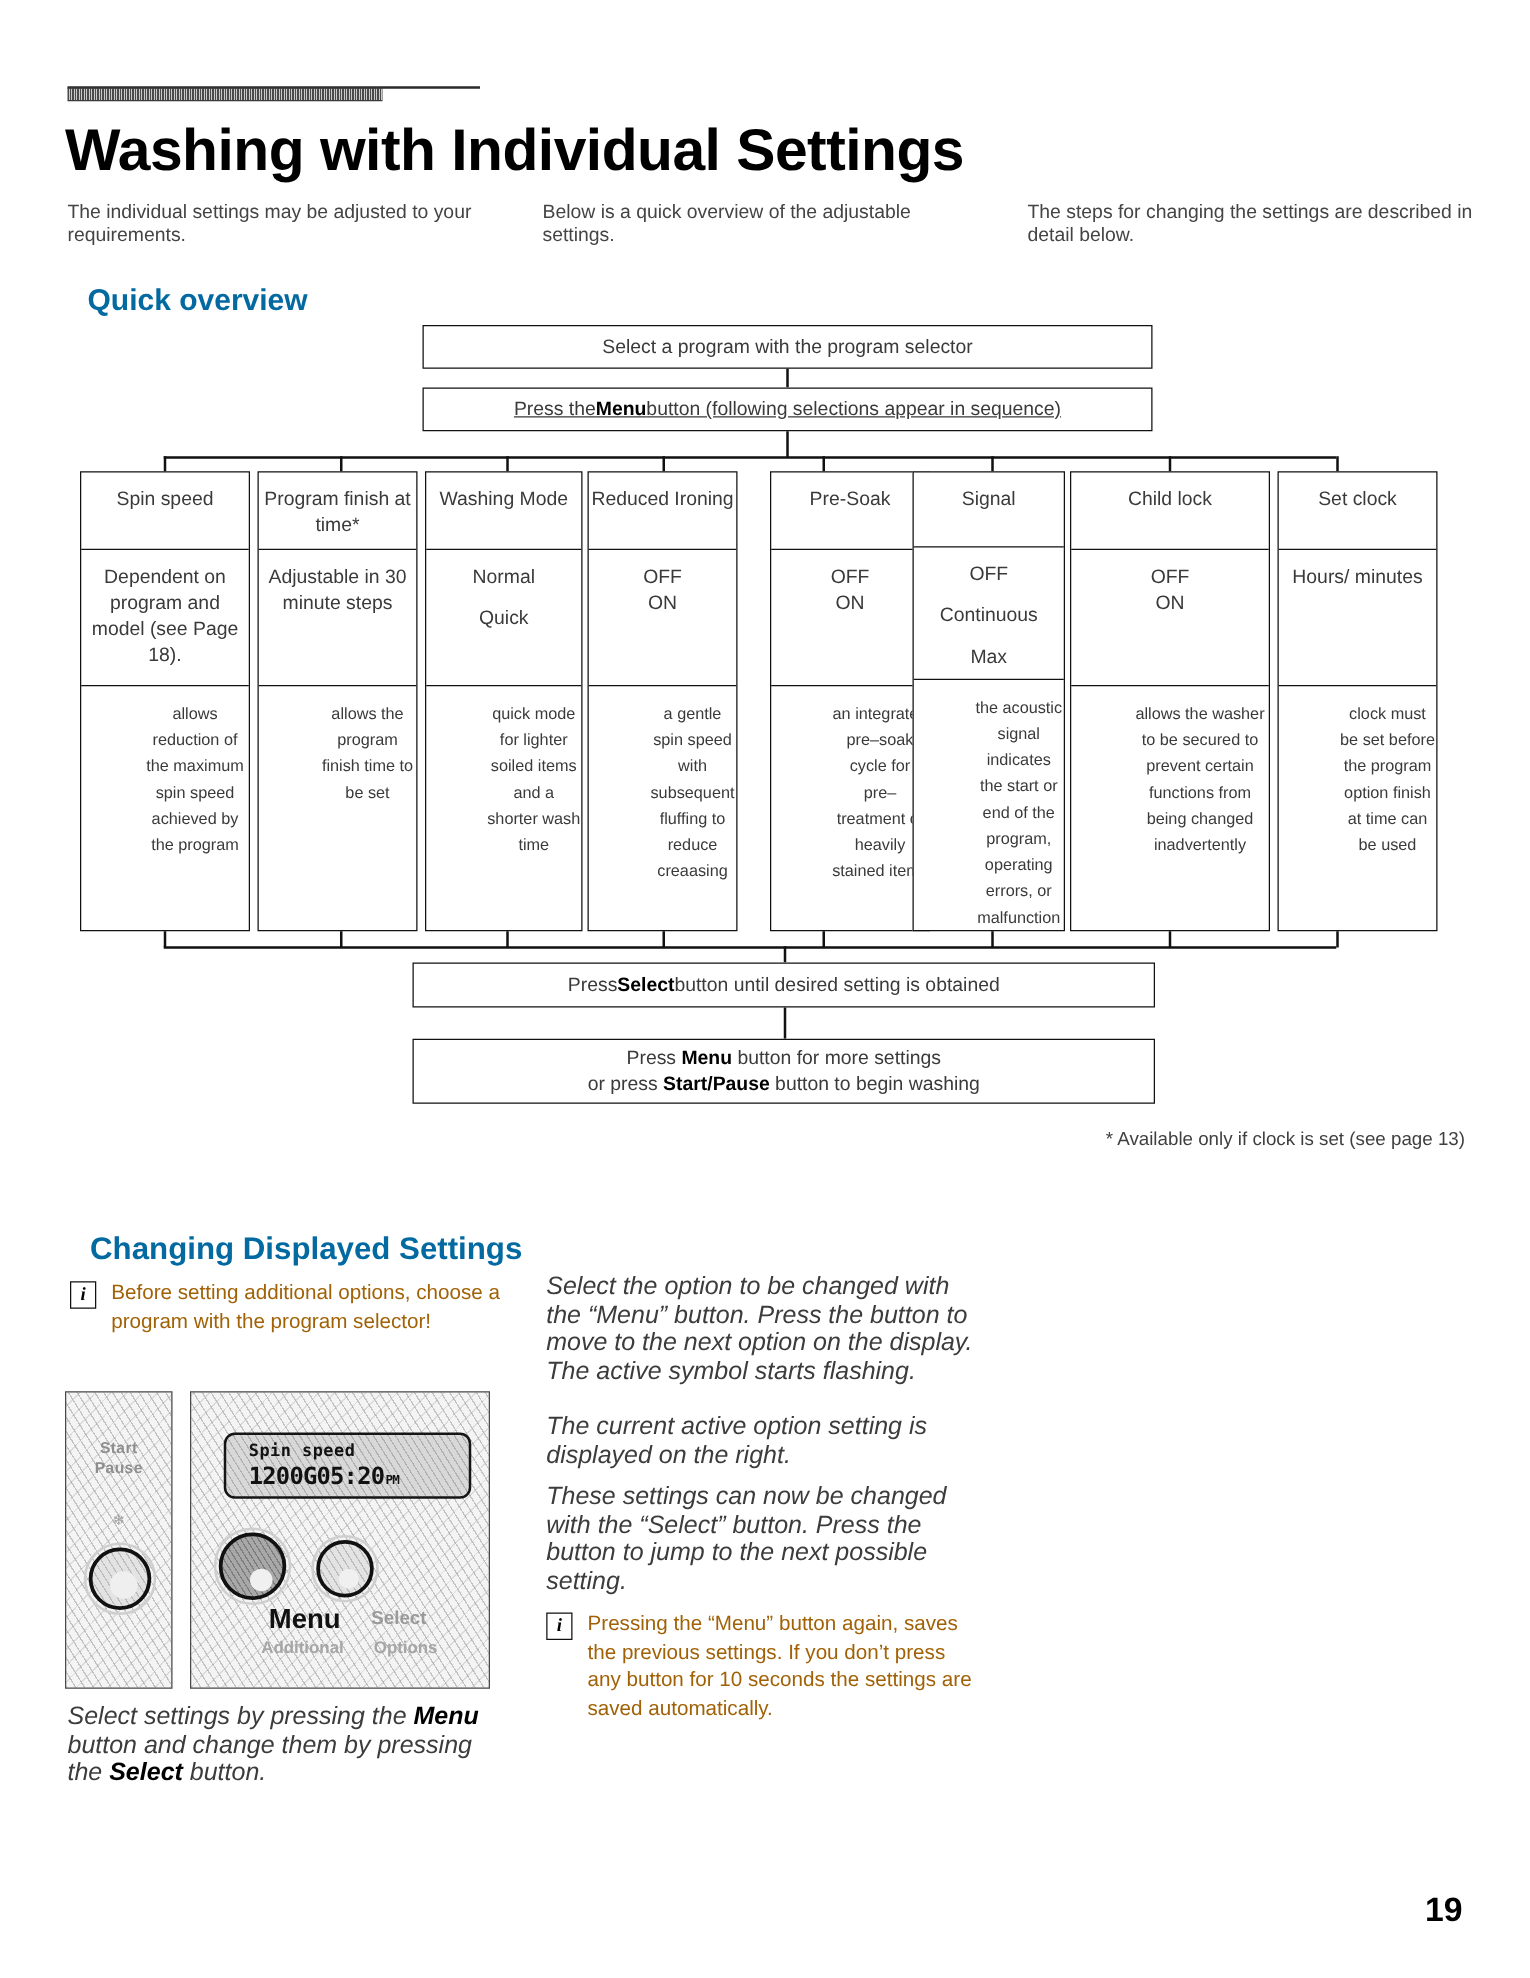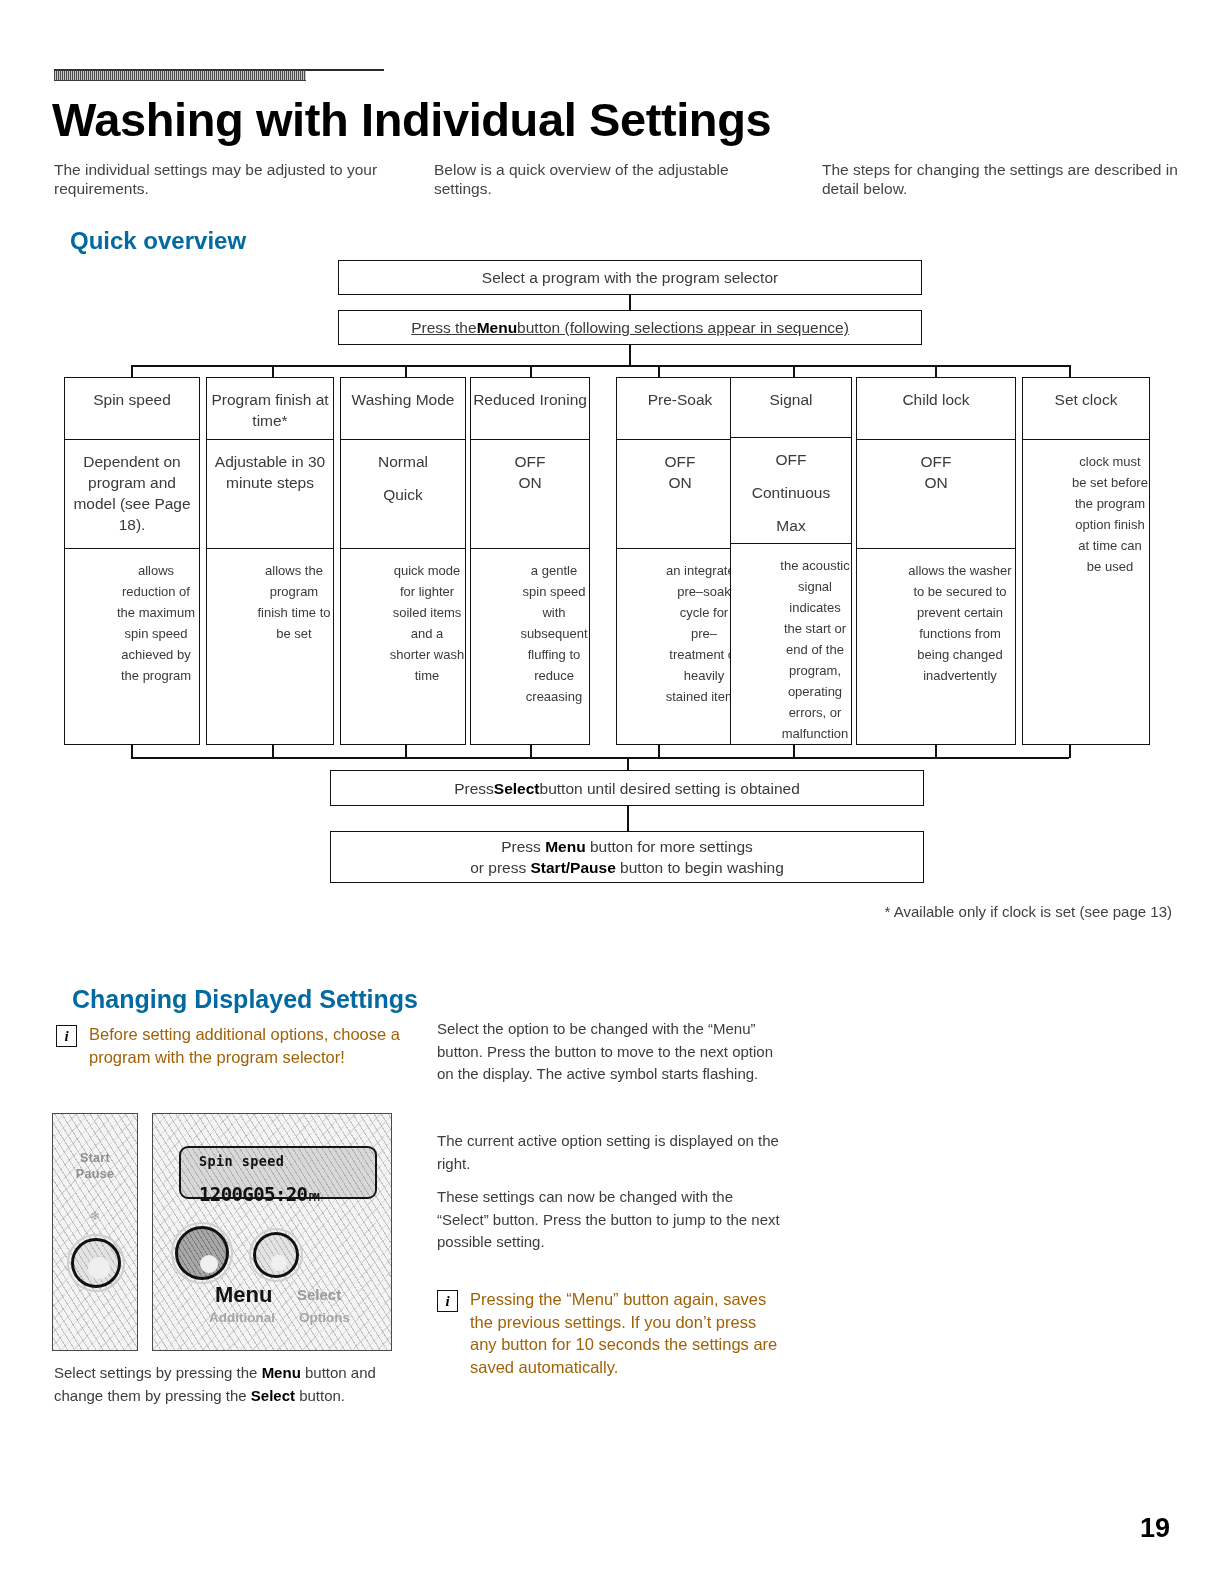--- a/index.html
+++ b/index.html
@@ -140,23 +140,24 @@
     position: absolute;
     left: 0; top: 903px; width: 1172px;
     text-align: right;
     font-size: 15px;
     color: #3f3f3f;
   }
 
   
   .body-col {
     position: absolute;
-    font-size: 15px;
+    font-size: 20px;
     line-height: 22.5px;
     color: #3c3c3c;
+    font-style: italic;
   }
   .body-col b { color: #000; font-weight: 700; }
 
   .info-note { position: absolute; display: flex; gap: 12px; }
   .info-badge {
     width: 21px; height: 22px;
     border: 1.8px solid #111;
     box-sizing: border-box;
     display: flex; align-items: center; justify-content: center;
     font-size: 15px; font-weight: 700; font-style: italic;
@@ -228,21 +229,21 @@
   }
   .lcd-line1 {
     font-family: "DejaVu Sans Mono", monospace;
     font-size: 13.5px; font-weight: 700; color: #111;
     letter-spacing: 0.4px;
   }
   .lcd-line2 {
     font-family: "DejaVu Sans Mono", monospace;
     font-size: 19px; font-weight: 700; color: #111;
     letter-spacing: -0.6px;
-    margin-top: 14px;
+    margin-top: 1px;
     display: flex; align-items: flex-end;
   }
   .lcd-pm { font-size: 10px; margin-left: 1px; margin-bottom: 2px; }
 
   .btn-cap {
     position: absolute;
     text-align: left;
   }
   .cap-menu { left: 62px; top: 168px; font-size: 22px; font-weight: 700; color: #111; }
   .cap-select { left: 144px; top: 172px; font-size: 15px; font-weight: 700; color: #9a9a9a; }
@@ -360,20 +361,23 @@
         <div class="cell head">Child lock</div>
         <div class="cell opts">
           <div>OFF</div>
           <div>ON</div>
         </div>
         <div class="cell desc">allows the washer to be secured to prevent certain functions from being changed inadvertently</div>
       </div>
 
       <div class="col" style="left:958px; width:128px;">
         <div class="cell head">Set clock</div>
+        <div class="cell opts">
+          <div>Hours/ minutes</div>
+        </div>
         <div class="cell desc">clock must be set before the program option finish at time can be used</div>
       </div>
 
     </div>
 
     <div class="vline" style="left:131px;  top:745px; height:13px;"></div>
     <div class="vline" style="left:272px;  top:745px; height:13px;"></div>
     <div class="vline" style="left:405px;  top:745px; height:13px;"></div>
     <div class="vline" style="left:530px;  top:745px; height:13px;"></div>
     <div class="vline" style="left:658px;  top:745px; height:13px;"></div>

